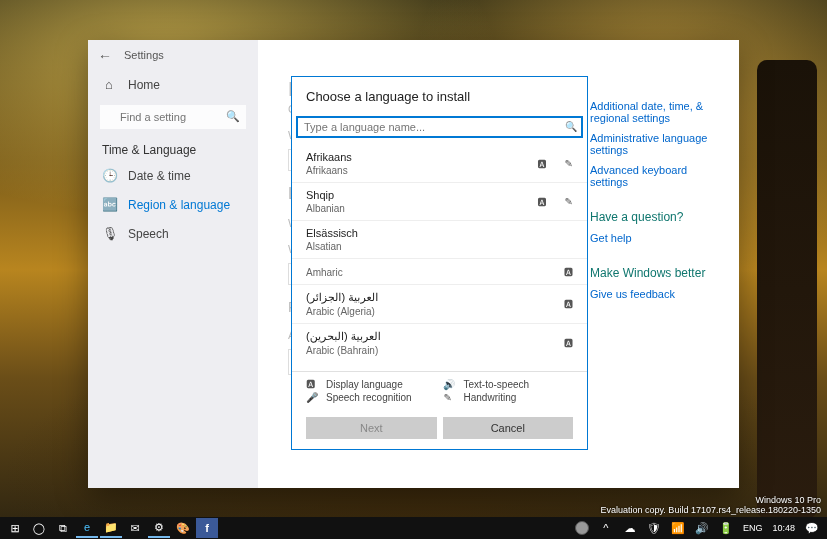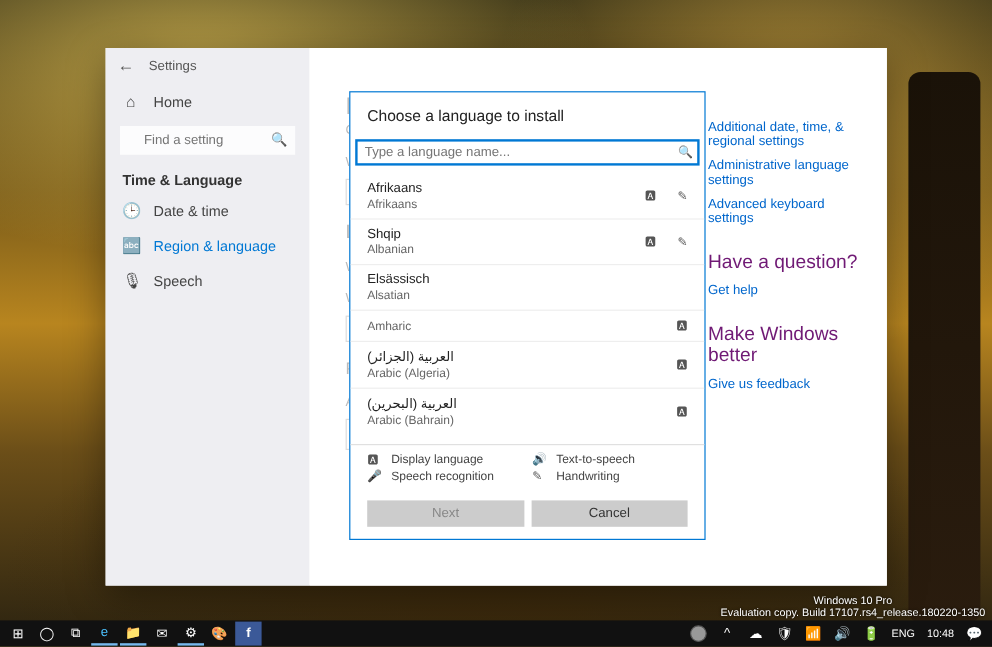--- a/index.html
+++ b/index.html
@@ -12,28 +12,28 @@
 .title-text{font-size:11px;color:#555}
 .win-controls{position:absolute;top:0;right:0;display:flex}
 .win-btn{width:24px;height:24px;display:flex;align-items:center;justify-content:center;font-size:10px;color:#333;cursor:pointer}
 .sidebar{width:170px;background:rgba(235,235,240,.85);padding-top:30px;display:flex;flex-direction:column}
 .sidebar-item{display:flex;align-items:center;padding:7px 14px;font-size:12px;color:#444;cursor:pointer;gap:12px}
 .sidebar-item.active{color:#0078d4;font-weight:500}
 .sidebar-item .icon{width:14px;font-size:13px;text-align:center}
 .search-wrap{margin:6px 12px;position:relative}
 .search-input{width:100%;height:24px;border:none;background:rgba(255,255,255,.8);padding:0 20px 0 20px;font-size:11px;color:#666}
 .search-icon{position:absolute;right:6px;top:5px;font-size:11px;color:#777}
-.section-title{padding:8px 14px 4px;font-size:12px;font-weight:700;color:#333}
+.section-title{padding:8px 14px 4px;font-size:12px;font-weight:400;color:#333}
 .main{flex:1;padding:38px 0 0 30px;position:relative;background:#fff;color:#444}
 .main h1{font-size:20px;font-weight:300;color:#bbb}
 .main-sub{font-size:11px;color:#bbb;margin-top:2px}
 .main-text{font-size:11px;color:#bbb;margin-top:14px;max-width:200px}
 .box-stub{margin-top:8px;border:1px solid #ddd;padding:4px 8px;font-size:11px;color:#bbb;width:40px}
 .right-col{position:absolute;right:14px;top:60px;width:135px;display:flex;flex-direction:column;gap:8px}
-.right-title{font-size:16px;color:#701a75;margin-top:14px}
+.right-title{font-size:12px;color:#0f766e;margin-top:14px}
 .right-link{font-size:11px;color:#0066cc;cursor:pointer}
 .dialog{position:absolute;left:291px;top:76px;width:297px;height:374px;background:#fff;border:1px solid #0078d4;display:flex;flex-direction:column}
 .dialog-title{padding:12px 14px;font-size:13px;color:#222}
 .dialog-search-wrap{margin:0 4px 6px;position:relative}
 .dialog-search{width:100%;height:22px;border:2px solid #0078d4;padding:0 18px 0 6px;font-size:11px;color:#555}
 .dialog-search-icon{position:absolute;right:5px;top:5px;font-size:10px;color:#0078d4}
 .lang-list{flex:1;overflow:hidden;border-top:1px solid transparent}
 .lang-item{padding:6px 14px;border-top:1px solid #eee;display:flex;align-items:center;cursor:pointer}
 .lang-item:first-child{border-top:none}
 .lang-text{flex:1}
@@ -44,21 +44,21 @@
 .legend-item{display:flex;align-items:center;gap:8px;font-size:10px;color:#444}
 .legend-ico{width:12px;font-size:10px;color:#555}
 .dialog-buttons{display:flex;gap:6px;padding:8px 14px 10px}
 .dbtn{flex:1;height:22px;background:#ccc;border:none;font-size:11px;color:#333;cursor:pointer}
 .dbtn.disabled{color:#888}
 .taskbar{position:absolute;bottom:0;left:0;right:0;height:22px;background:#111;display:flex;align-items:center;padding:0 4px;gap:2px}
 .tb-btn{width:22px;height:20px;display:flex;align-items:center;justify-content:center;color:#fff;font-size:11px;cursor:pointer}
 .tb-btn.active{border-bottom:2px solid #76b9ed}
 .tb-right{margin-left:auto;display:flex;align-items:center;gap:2px;color:#fff;font-size:9px}
 .tb-text-btn{padding:0 4px;cursor:pointer}
-.build-info{position:absolute;right:6px;bottom:24px;text-align:center;color:#fff;font-size:9px;text-shadow:0 0 2px #000}
+.build-info{position:absolute;right:6px;bottom:24px;text-align:right;color:#fff;font-size:9px;text-shadow:0 0 2px #000}
 .avatar{width:14px;height:14px;background:#999;border-radius:50%;border:1px solid #555;display:inline-block}
 </style>
 </head>
 <body>
 
 <div class="bg-tree"></div>
 
 <div class="settings-window">
   <div class="titlebar">
     <span class="back-btn">←</span>

